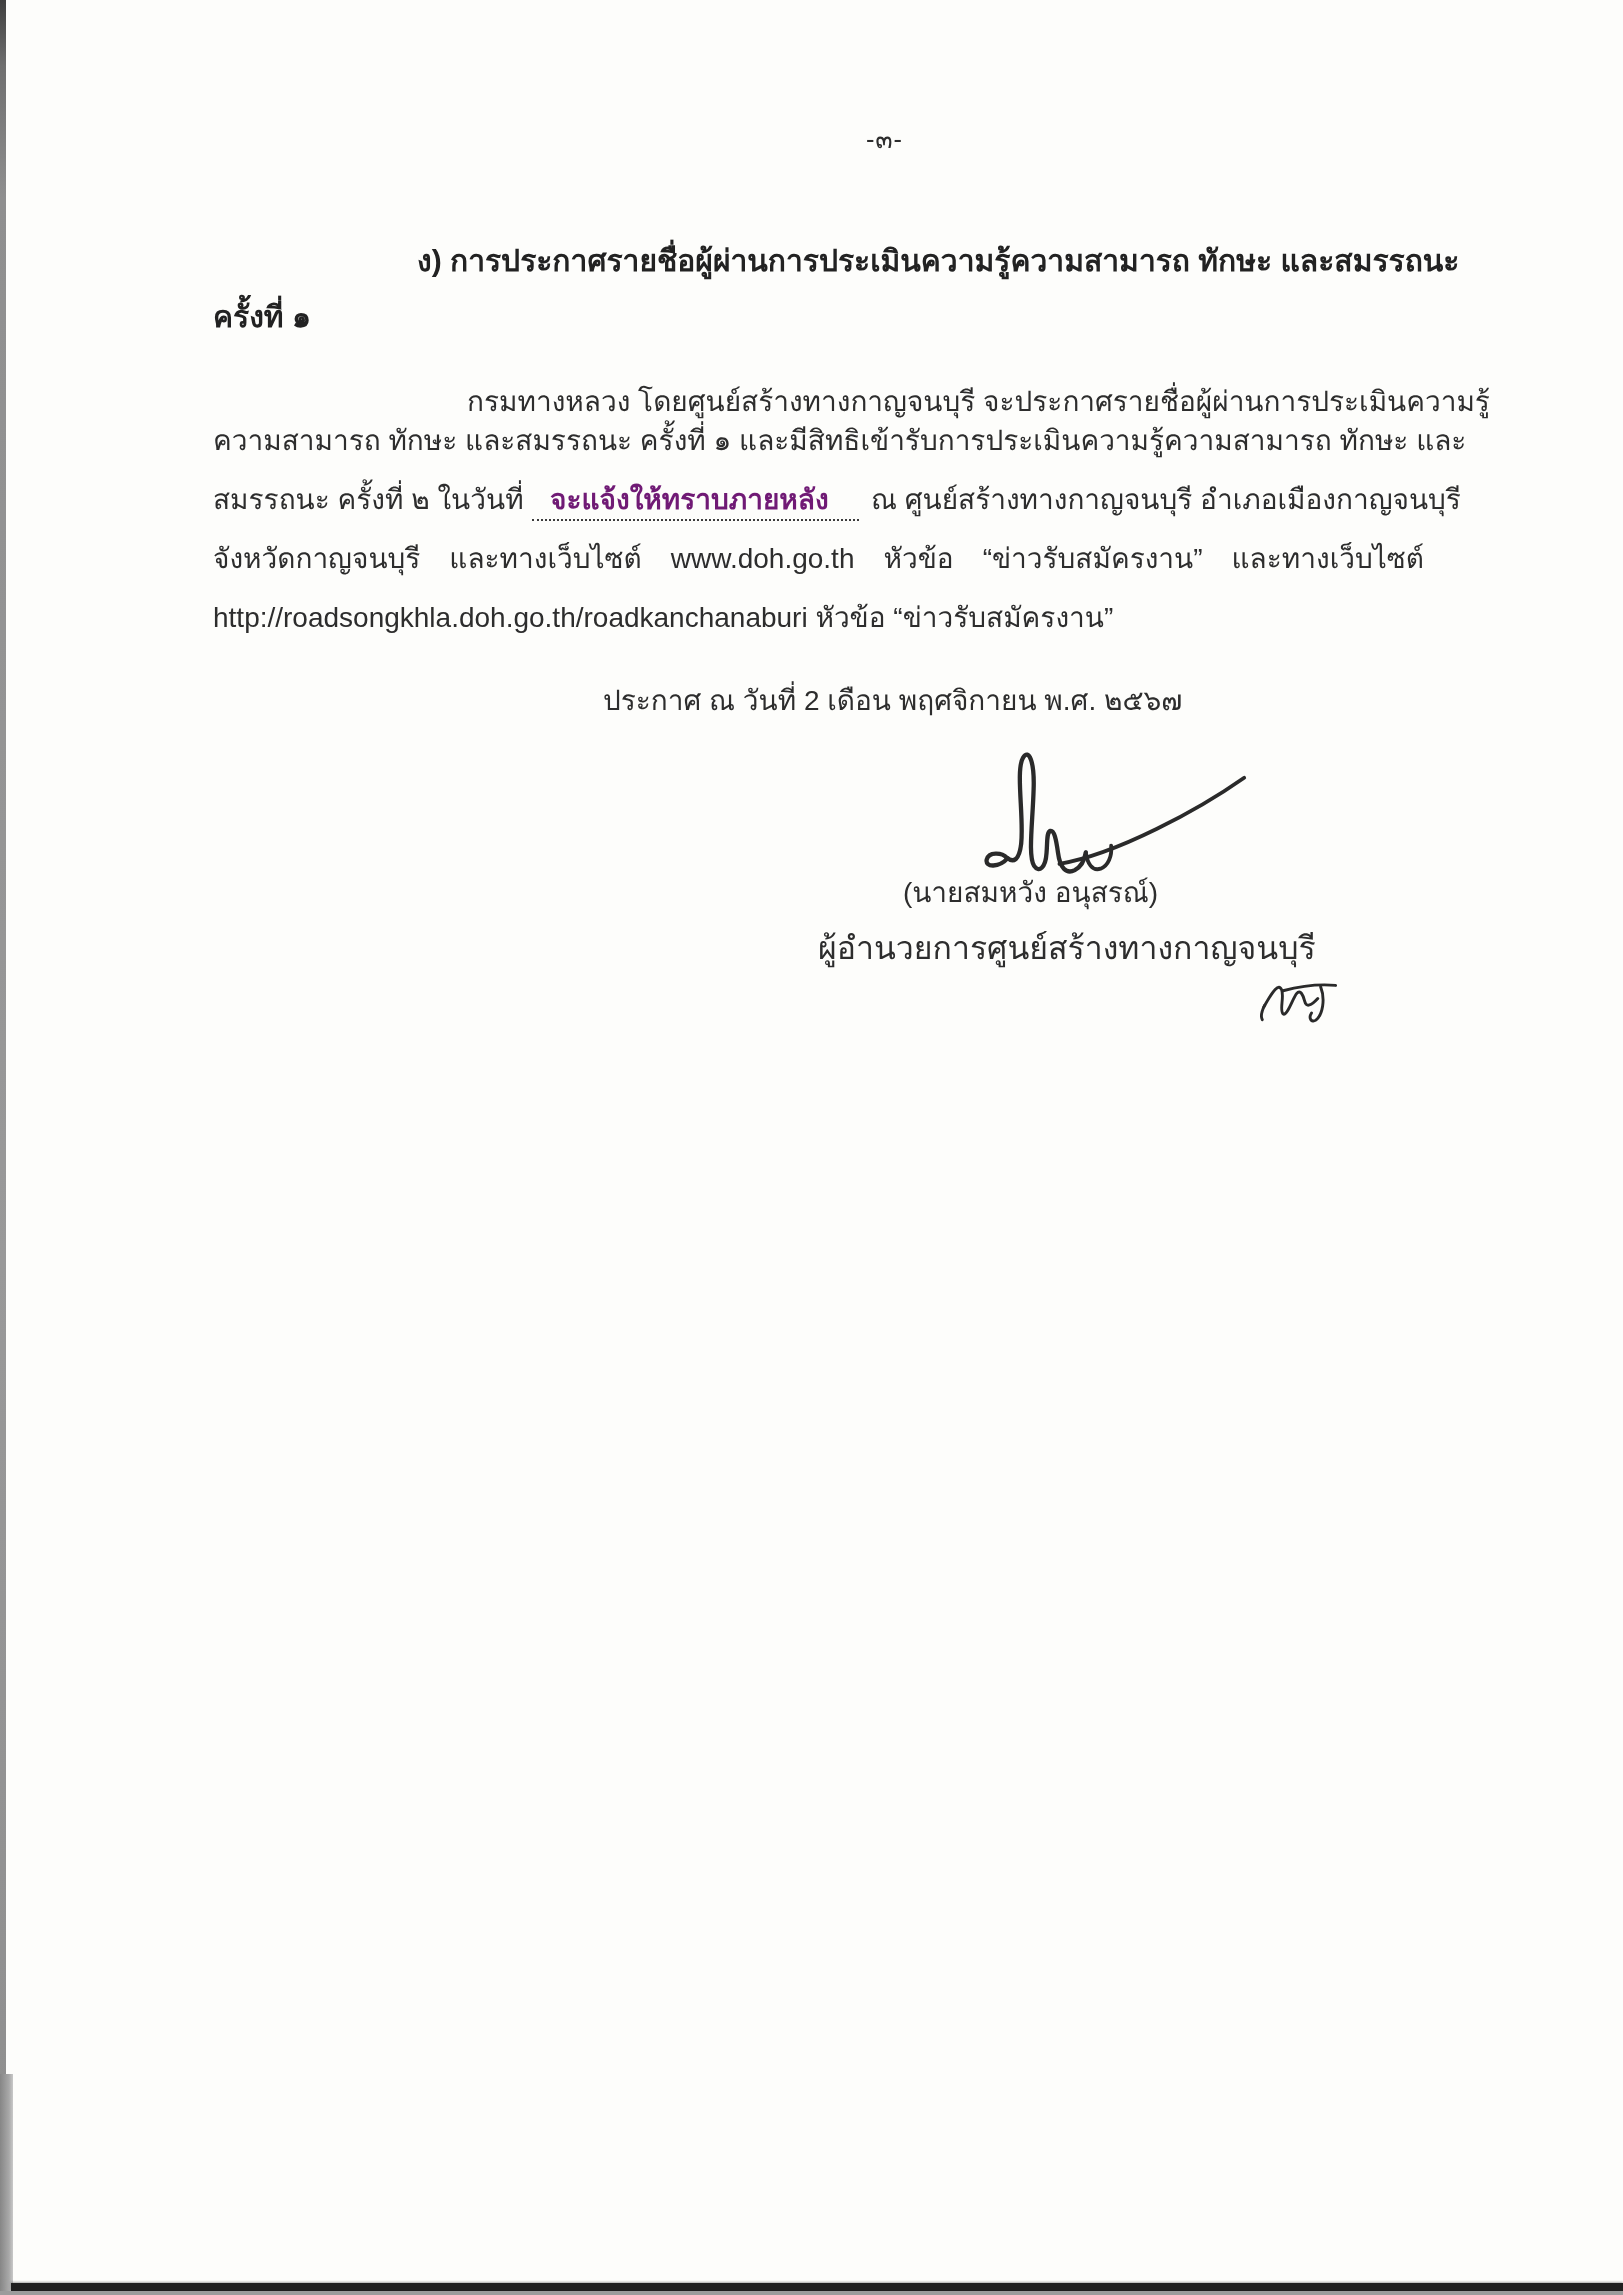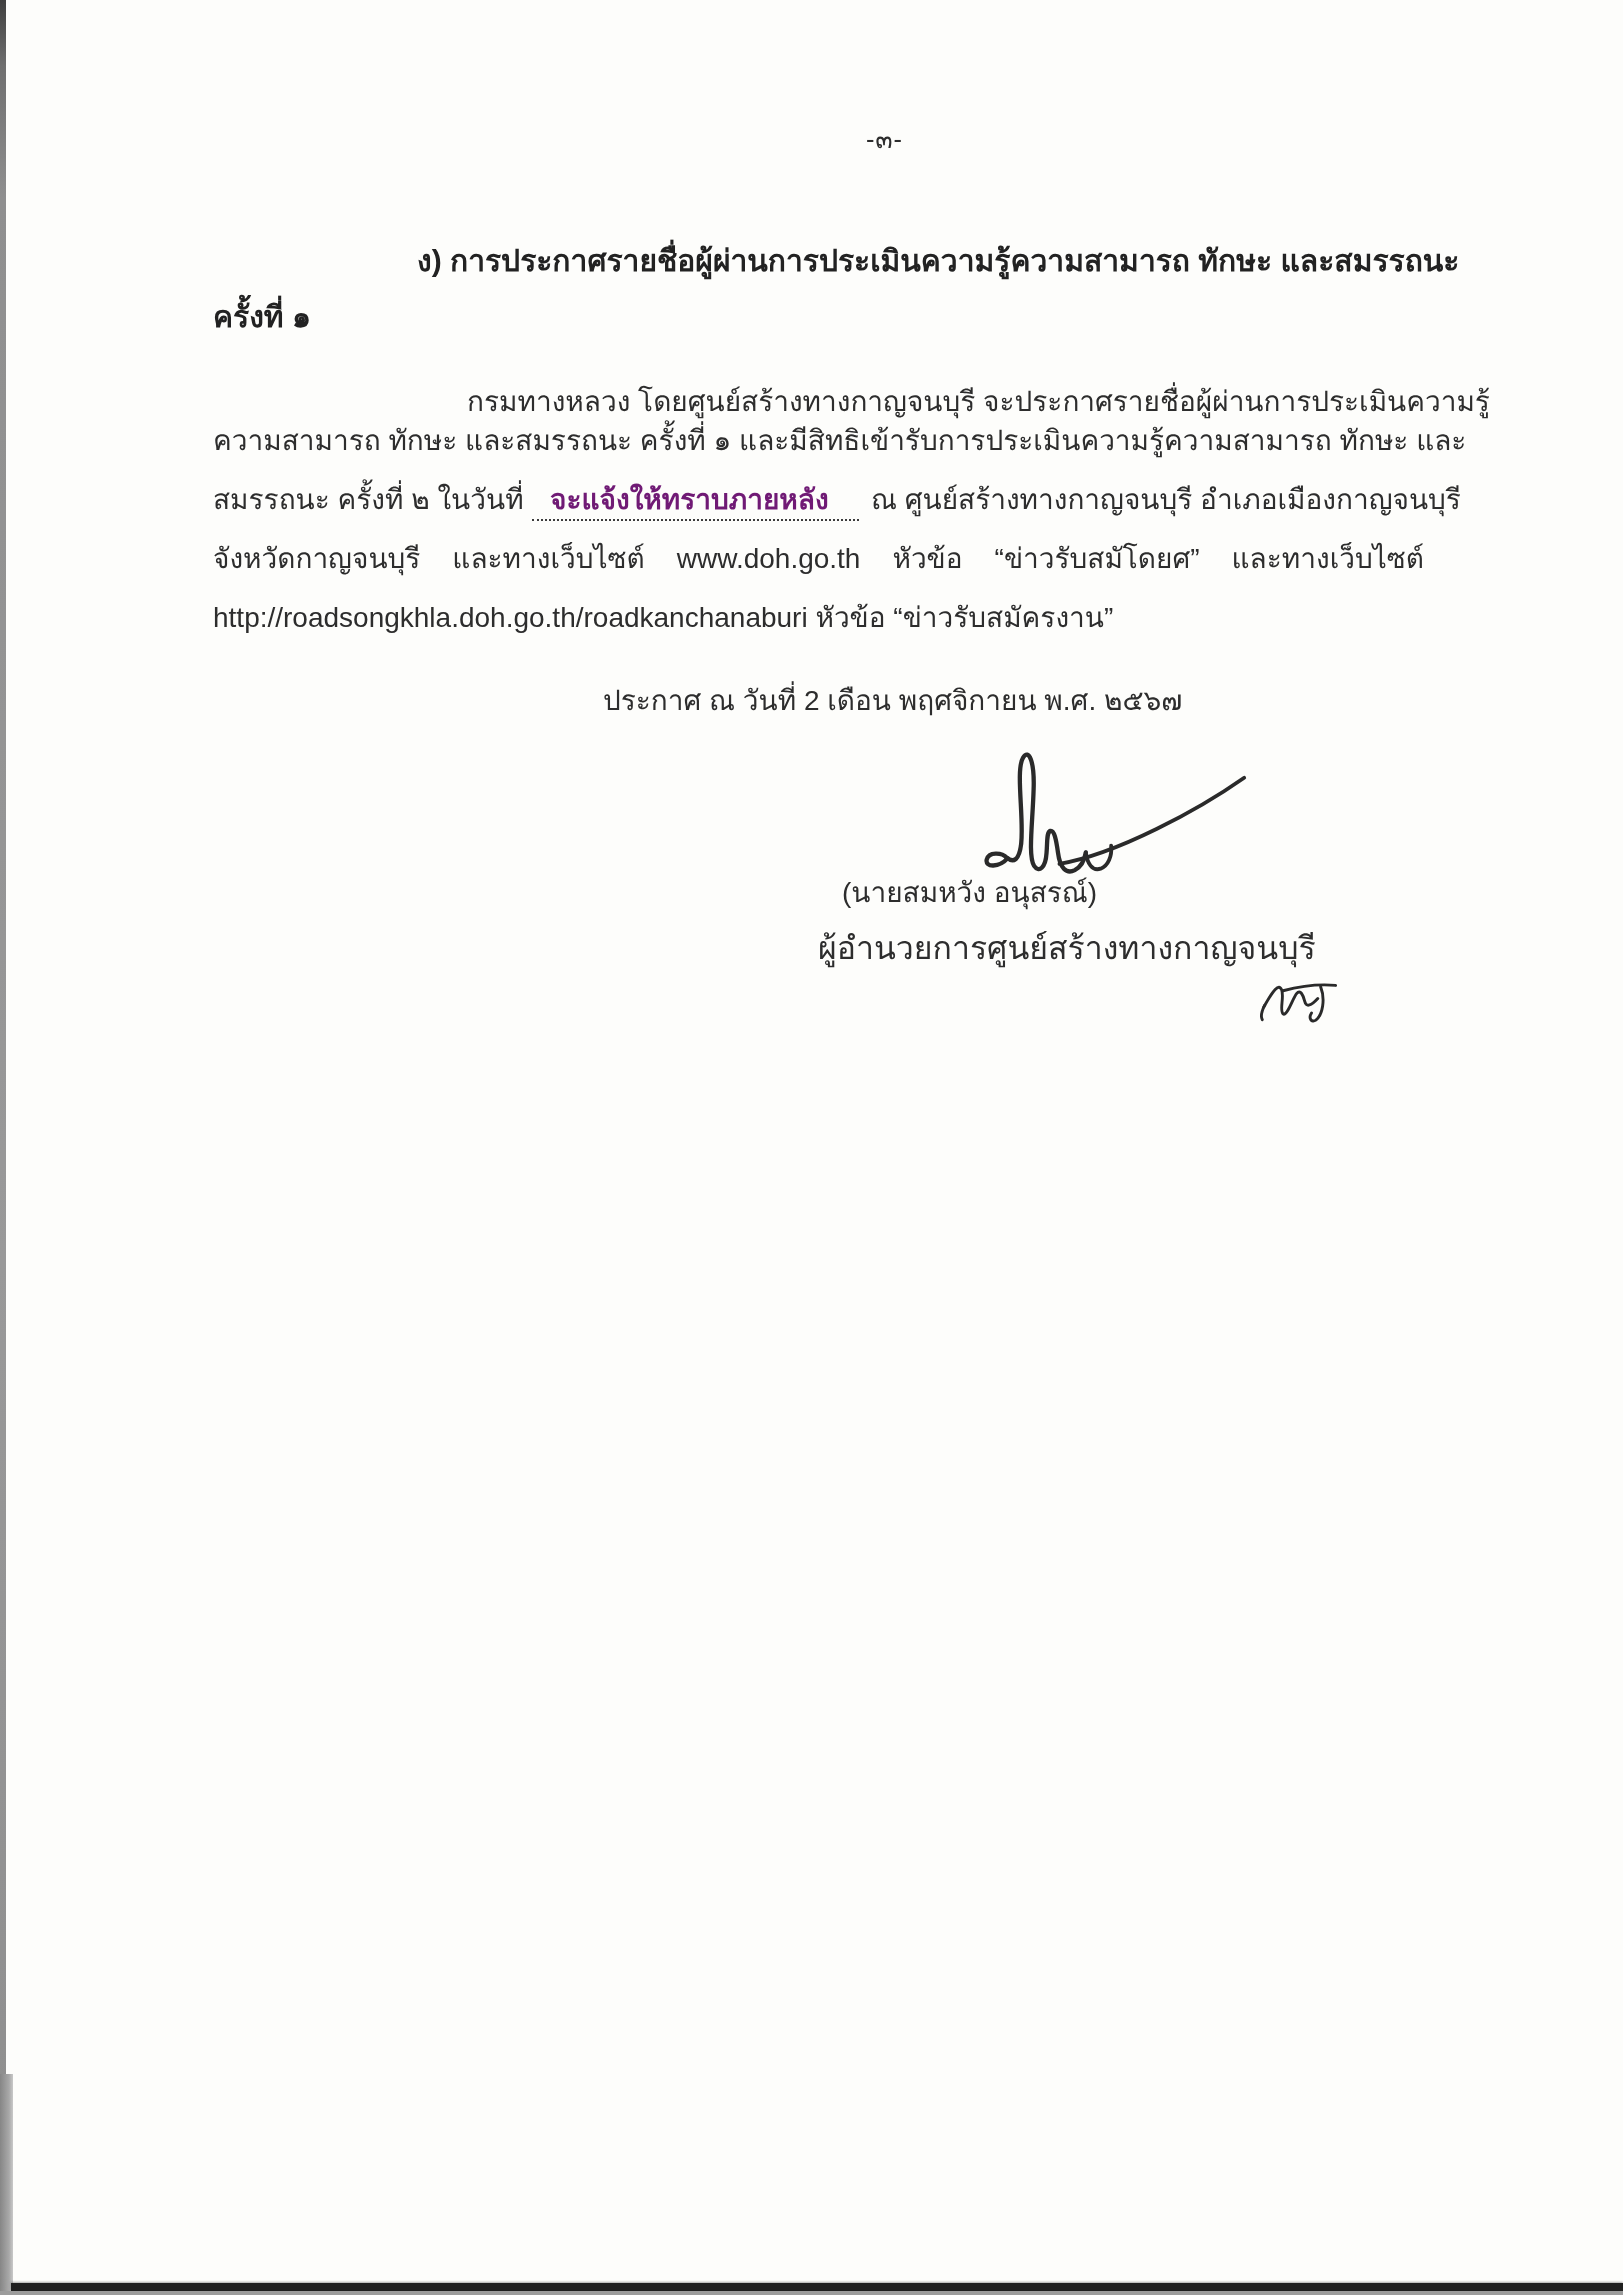--- a/index.html
+++ b/index.html
@@ -61,21 +61,21 @@
   .date-line {
     position: absolute; top: 678px; left: 603px;
     font-size: 28px; white-space: nowrap;
   }
   .sig-main {
     position: absolute; left: 978px; top: 750px;
     width: 273px; height: 134px;
   }
   .sig-name {
     position: absolute; top: 870px; left: 842px; width: 377px;
-    font-size: 28px; text-align: left; white-space: nowrap;
+    font-size: 28px; text-align: center; white-space: nowrap;
   }
   .sig-title {
     position: absolute; top: 922px; left: 818px; width: 424px;
     font-size: 32px; text-align: center; white-space: nowrap;
   }
   .sig-acting {
     position: absolute; top: 981px; left: 796px;
     font-size: 28px; white-space: nowrap;
   }
   .sig-initials {
@@ -95,21 +95,21 @@
   <div class="edge-bottom-outer"></div>
 
   <div class="page-number">-๓-</div>
 
   <div class="heading-1">ง)  การประกาศรายชื่อผู้ผ่านการประเมินความรู้ความสามารถ ทักษะ และสมรรถนะ</div>
   <div class="heading-2">ครั้งที่ ๑</div>
 
   <div class="pline pline-1">กรมทางหลวง  โดยศูนย์สร้างทางกาญจนบุรี  จะประกาศรายชื่อผู้ผ่านการประเมินความรู้</div>
   <div class="pline pline-2">ความสามารถ ทักษะ และสมรรถนะ ครั้งที่ ๑ และมีสิทธิเข้ารับการประเมินความรู้ความสามารถ ทักษะ และ</div>
   <div class="pline pline-3"><span>สมรรถนะ ครั้งที่ ๒  ในวันที่</span><span class="filled-blank">จะแจ้งให้ทราบภายหลัง</span><span>ณ  ศูนย์สร้างทางกาญจนบุรี  อำเภอเมืองกาญจนบุรี</span></div>
-  <div class="pline pline-4">จังหวัดกาญจนบุรี  และทางเว็บไซต์  www.doh.go.th  หัวข้อ “ข่าวรับสมัโดยศ”  และทางเว็บไซต์</div>
+  <div class="pline pline-4">จังหวัดกาญจนบุรี  และทางเว็บไซต์  www.doh.go.th  หัวข้อ “ข่าวรับสมัครงาน”  และทางเว็บไซต์</div>
   <div class="pline pline-5">http://roadsongkhla.doh.go.th/roadkanchanaburi  หัวข้อ “ข่าวรับสมัครงาน”</div>
 
   <div class="date-line">ประกาศ ณ วันที่  2  เดือน  พฤศจิกายน  พ.ศ. ๒๕๖๗</div>
 
   <svg class="sig-main" viewBox="0 0 570 280">
     <path d="M 170 238 C 290 218 462 124 556 58" stroke-width="8"></path>
     <path d="M 62 226 C 44 246 14 246 18 229 C 22 212 50 214 60 225 C 74 237 86 230 90 196 C 96 140 78 42 94 16 C 106 -4 118 24 116 82 C 114 152 104 222 117 242 C 127 257 141 247 143 215 C 145 190 143 172 151 169 C 159 167 163 186 167 215 C 171 246 184 260 202 251 C 217 243 223 227 225 214" stroke-width="9"></path>
     <path d="M 225 214 C 228 236 238 254 256 248 C 272 242 280 222 278 200" stroke-width="8"></path>
   </svg>
 

